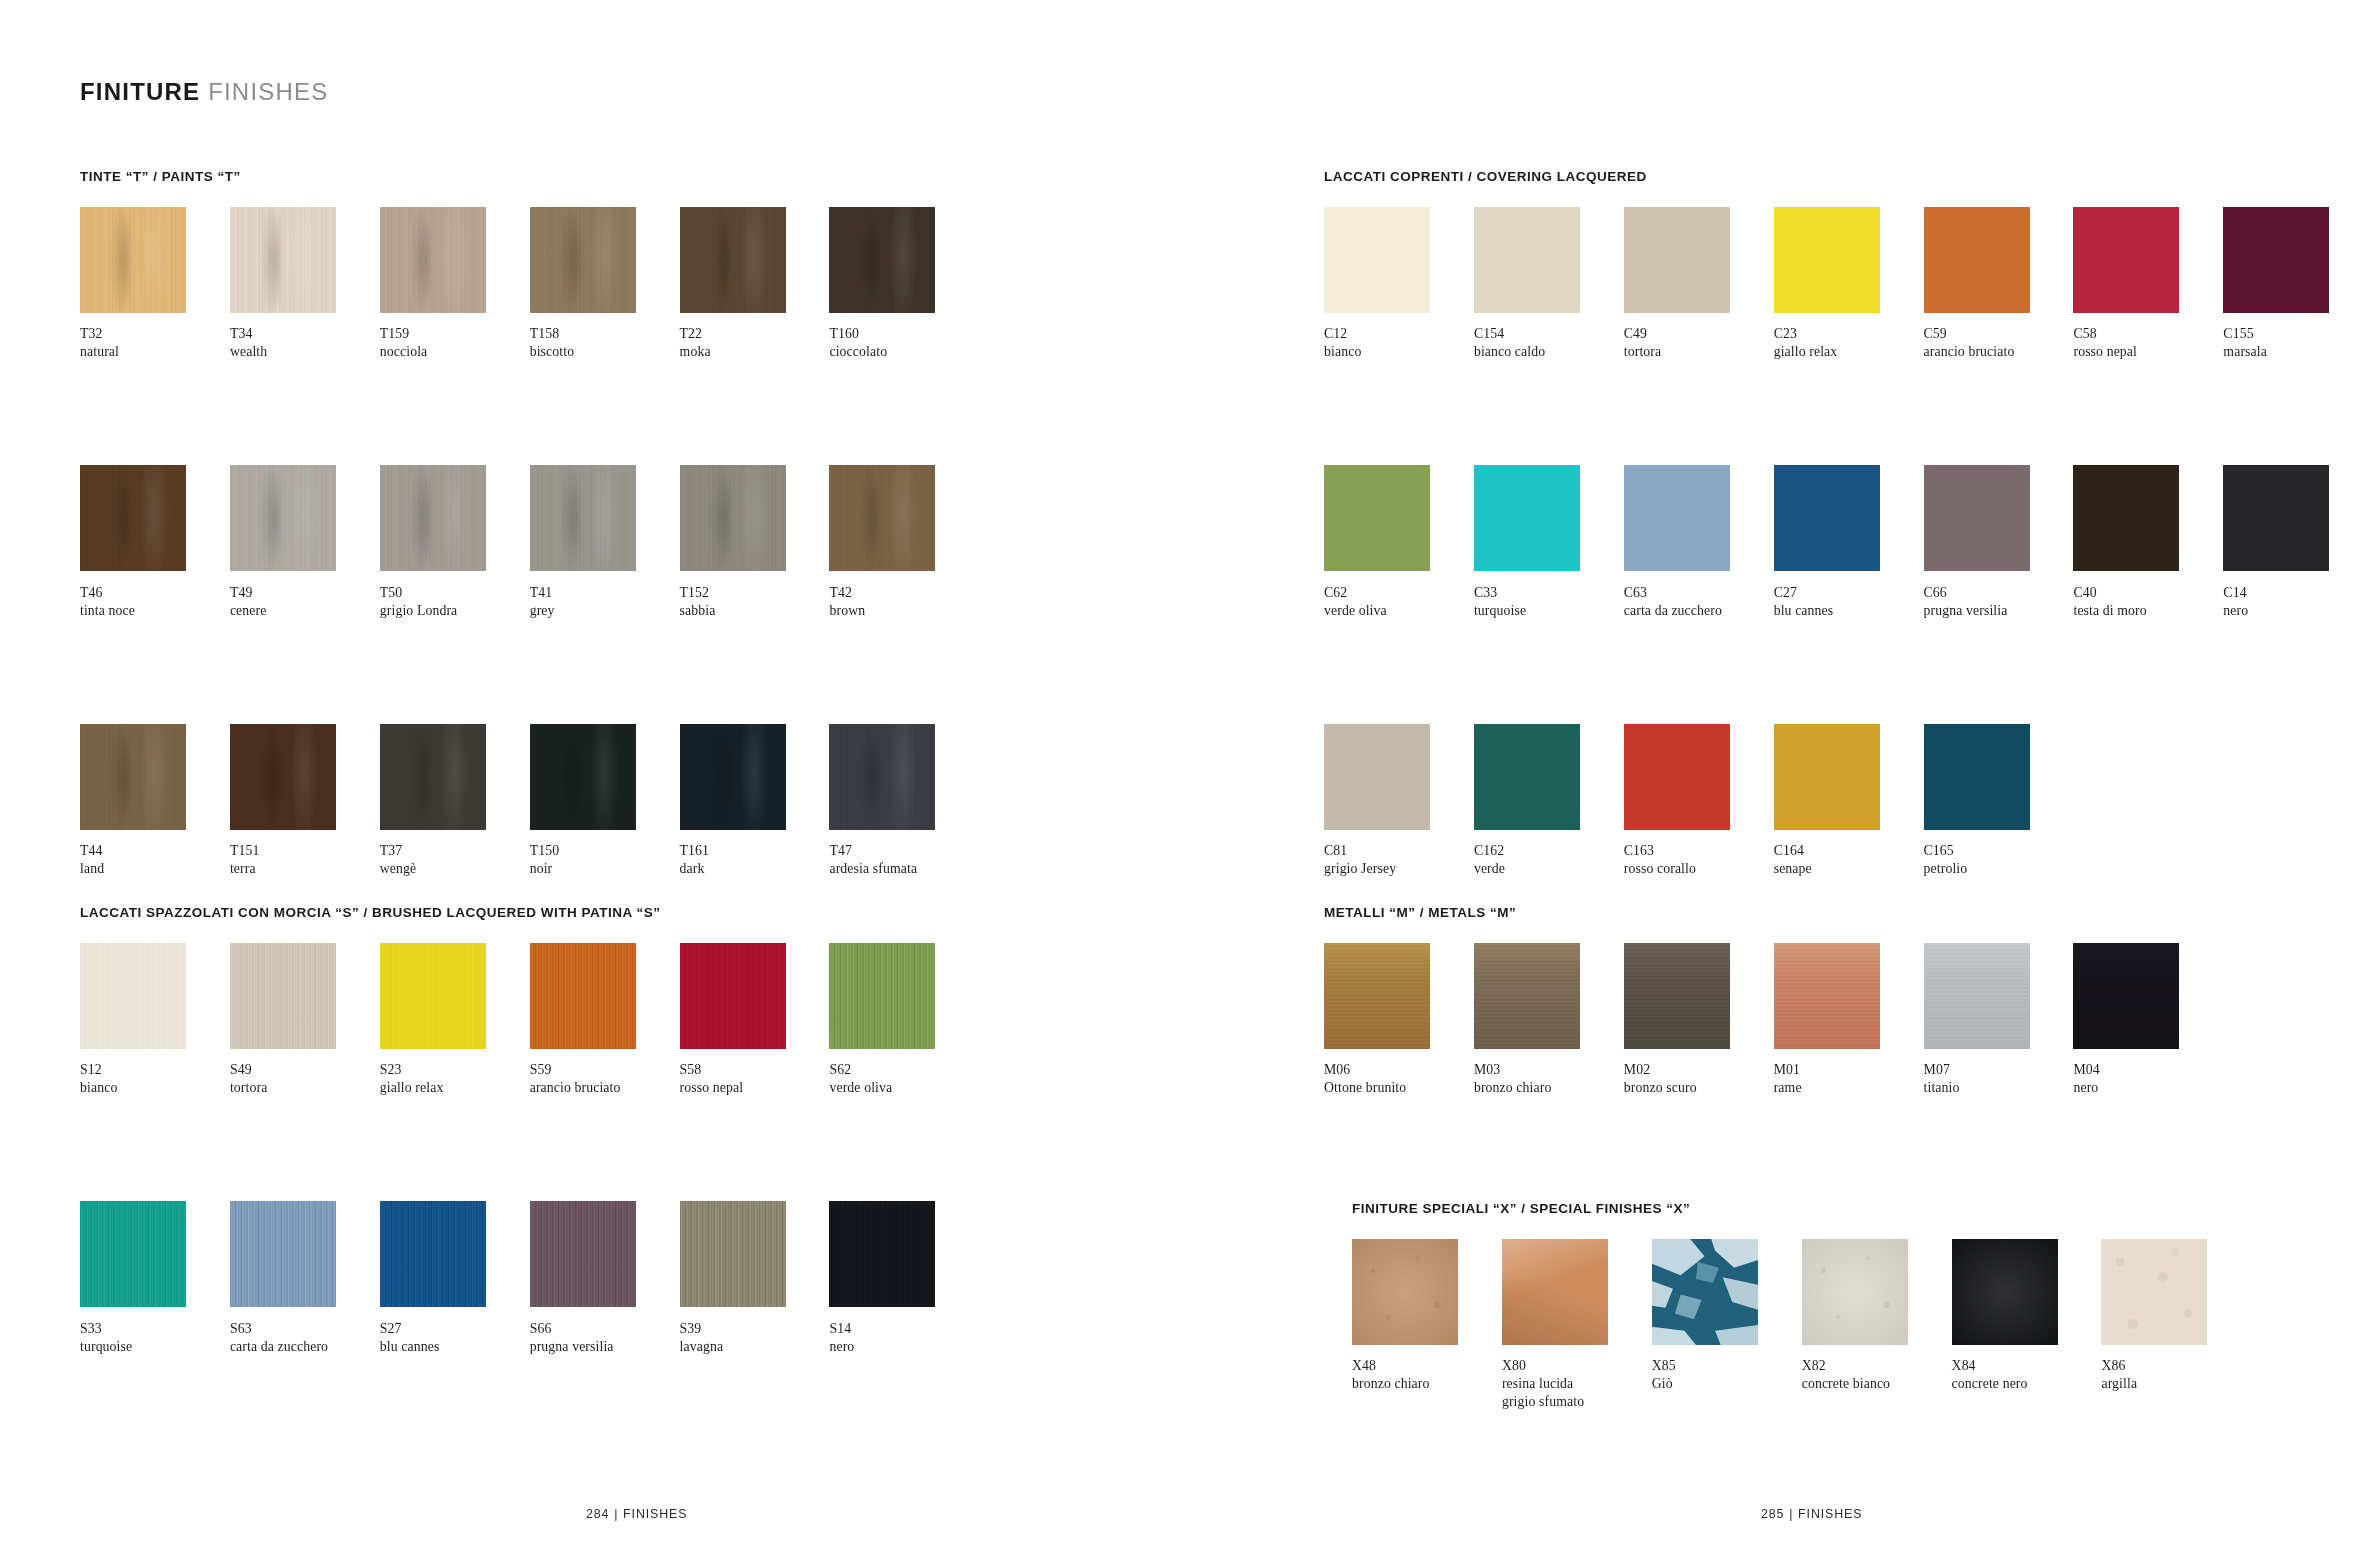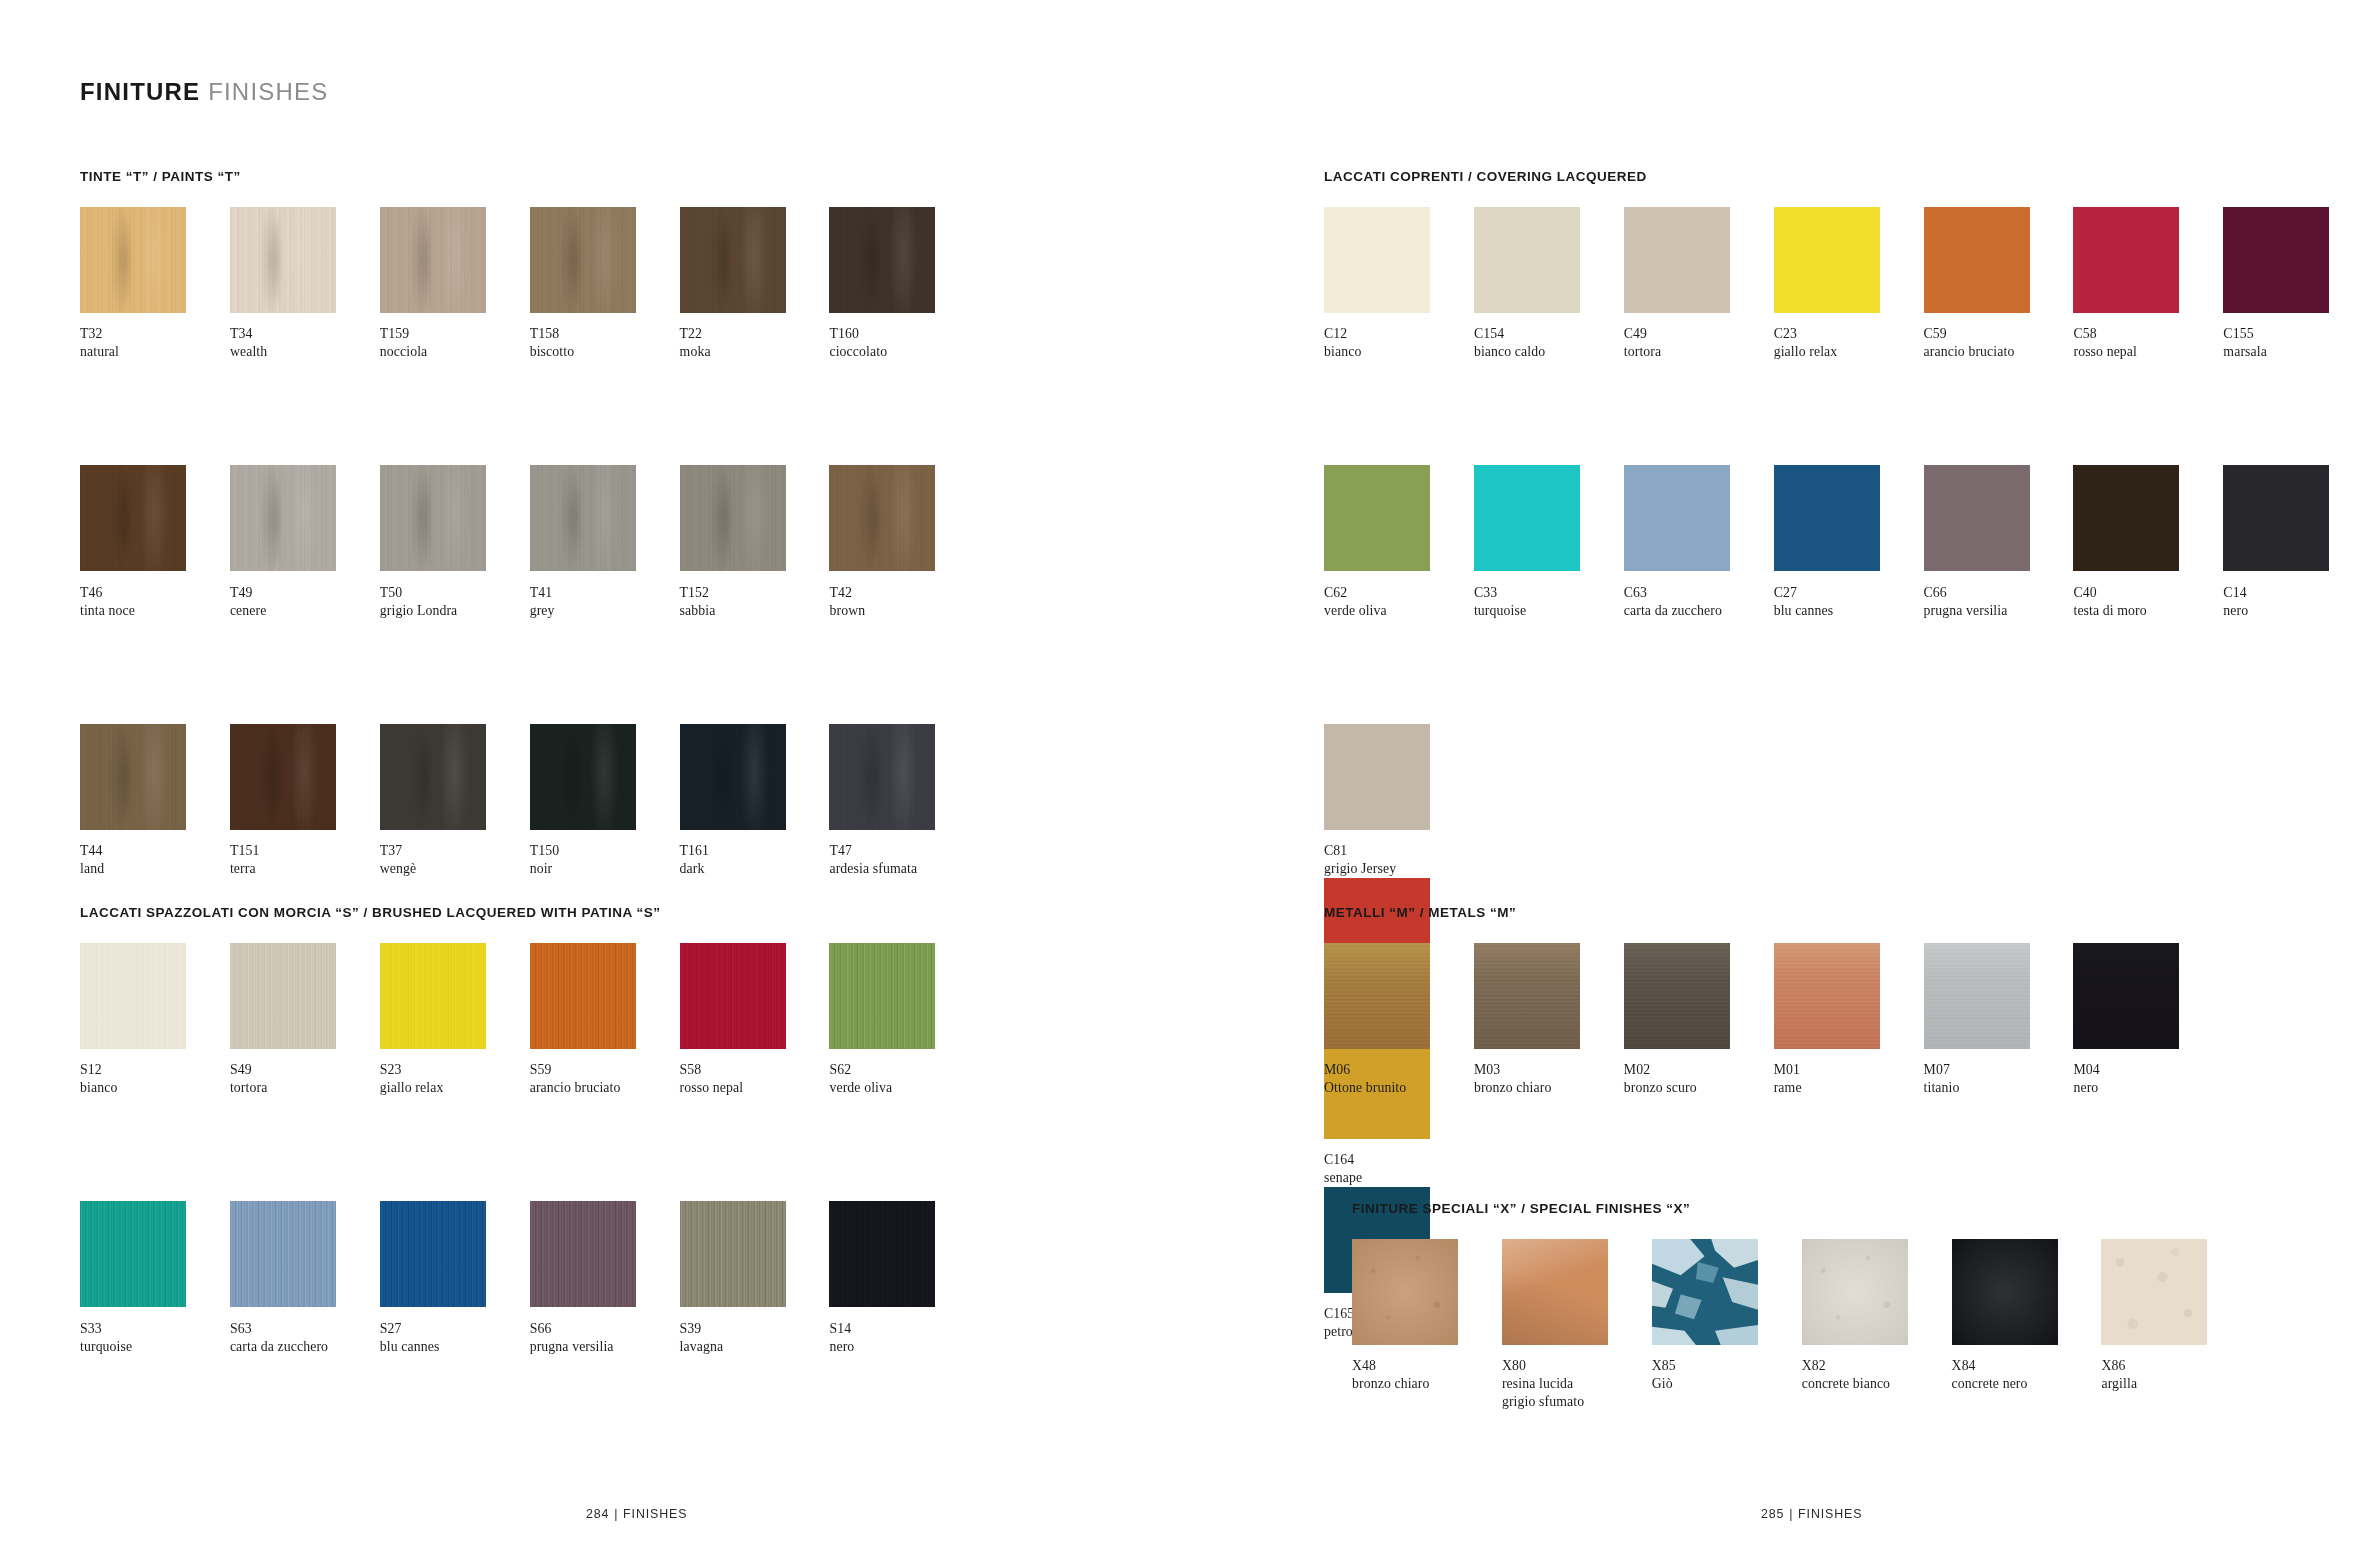--- a/index.html
+++ b/index.html
@@ -496,26 +496,33 @@
               </div>
             </div>
             <div class="swatch-cell">
               <div class="swatch " style="background: rgb(39, 38, 42);"></div>
               <div class="swatch-label">
                 <span class="code">C14</span>
                 <span class="nm">nero</span>
               </div>
             </div>
           </div>
-          <div class="swatch-row" style="margin-top: 104px; flex-direction: column;">
+          <div class="swatch-row" style="margin-top: 104px;">
             <div class="swatch-cell">
               <div class="swatch " style="background: rgb(195, 184, 169);"></div>
               <div class="swatch-label">
                 <span class="code">C81</span>
                 <span class="nm">grigio Jersey</span>
+              </div>
+            </div>
+            <div class="swatch-cell">
+              <div class="swatch " style="background: rgb(29, 96, 89);"></div>
+              <div class="swatch-label">
+                <span class="code">C162</span>
+                <span class="nm">verde</span>
               </div>
             </div>
             <div class="swatch-cell">
               <div class="swatch " style="background: rgb(196, 57, 43);"></div>
               <div class="swatch-label">
                 <span class="code">C163</span>
                 <span class="nm">rosso corallo</span>
               </div>
             </div>
             <div class="swatch-cell">

